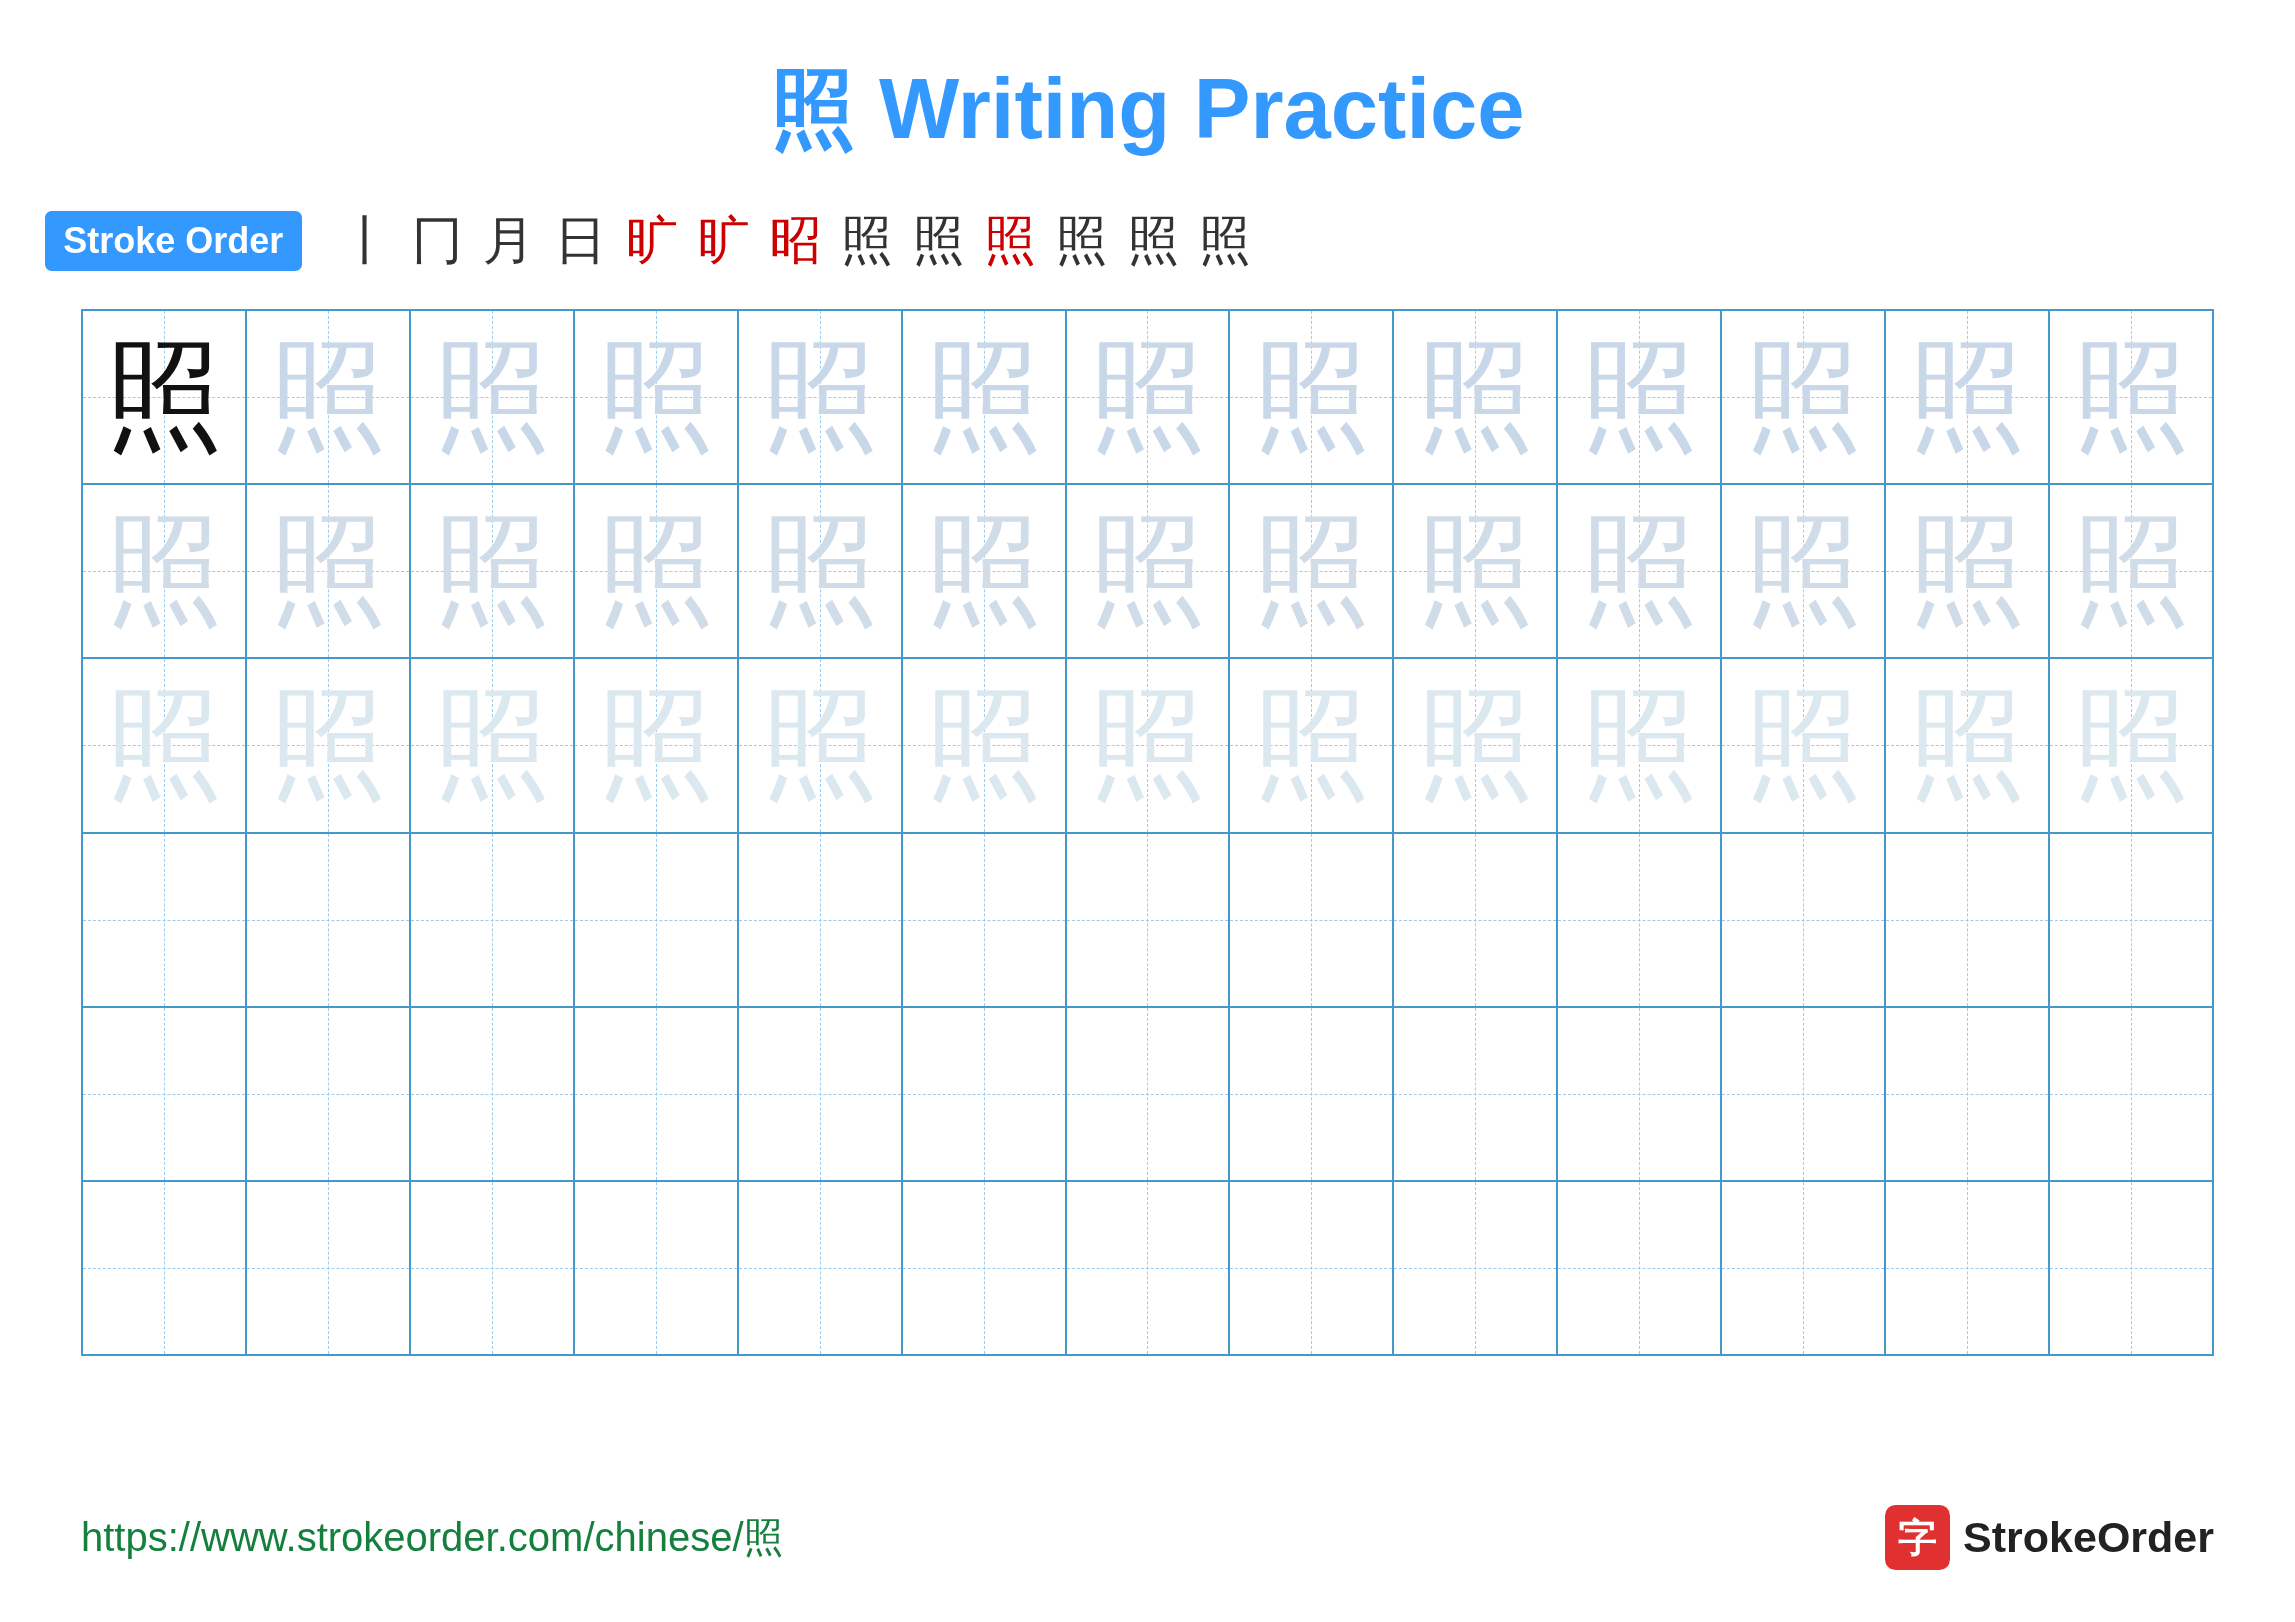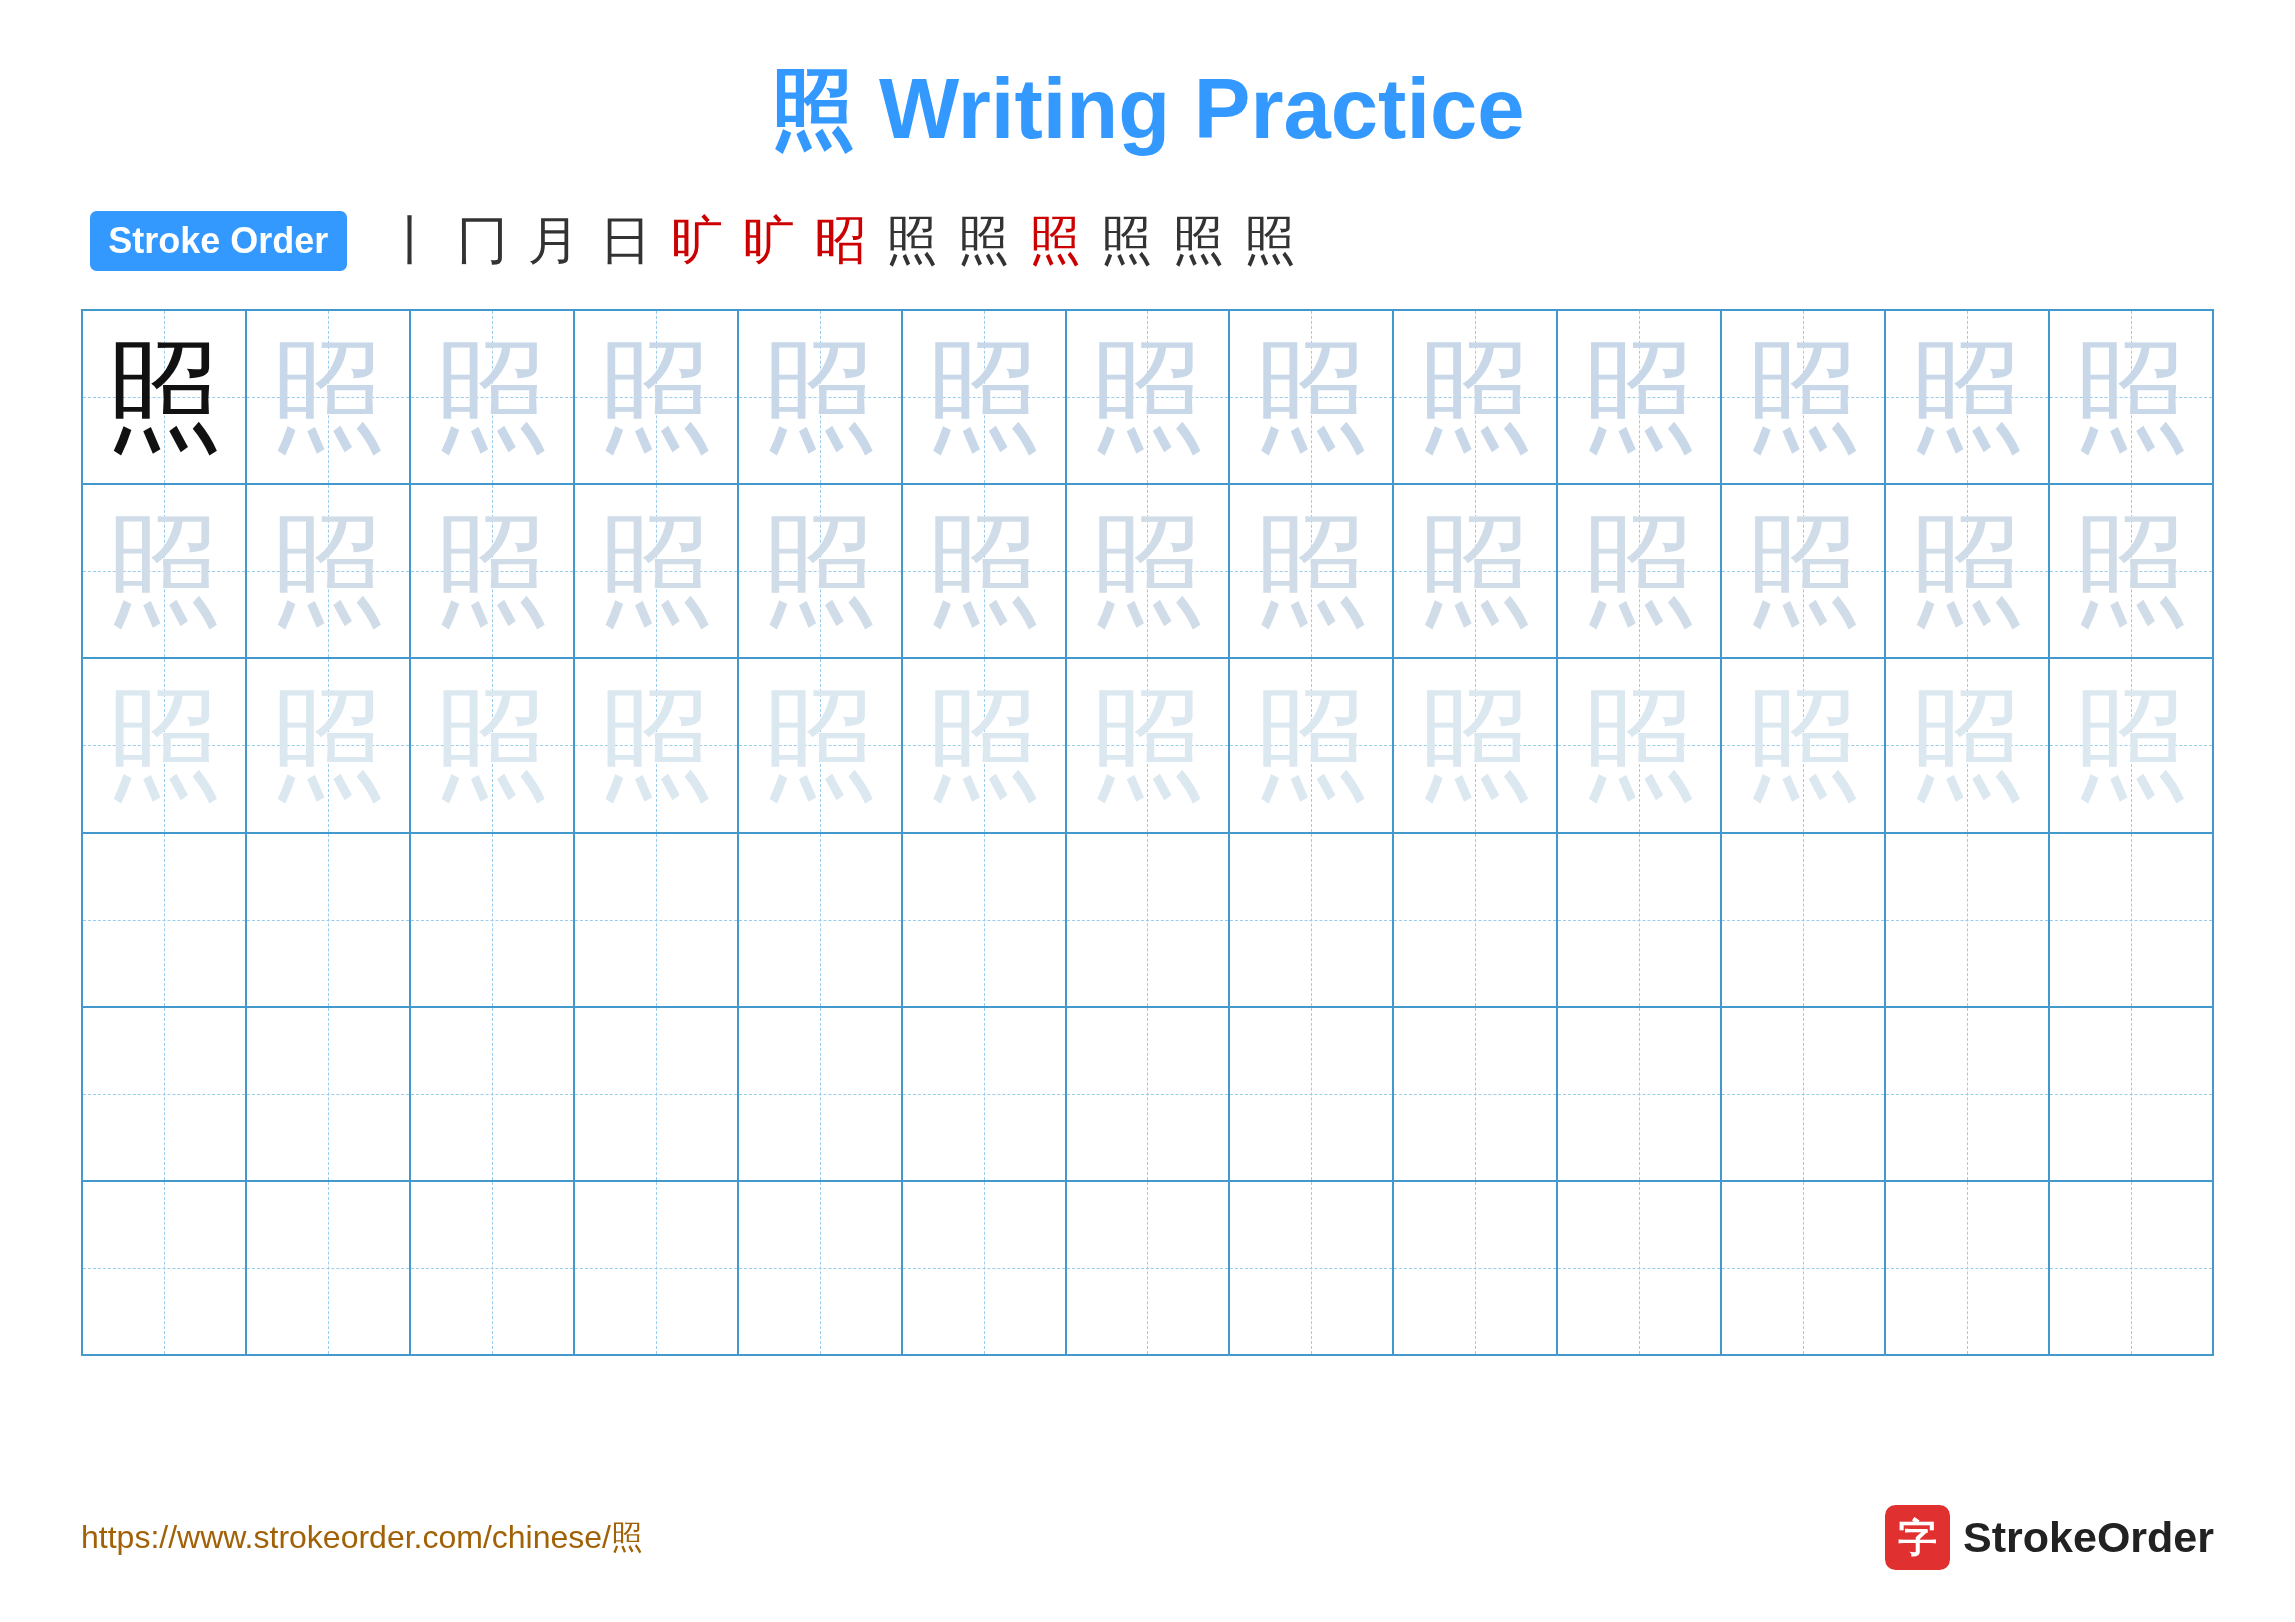--- a/index.html
+++ b/index.html
@@ -8,21 +8,21 @@
       font-family: Arial, sans-serif;
       width: 2295px;
       height: 1622px;
       position: relative;
       overflow: hidden;
     }
 
     .page {
       width: 2295px;
       height: 1622px;
-      padding: 52px 77px;
+      padding: 52px 32px;
       display: flex;
       flex-direction: column;
       align-items: center;
     }
 
     .title {
       font-size: 85px;
       font-weight: bold;
       color: #3399ff;
       margin-bottom: 39px;
@@ -125,22 +125,22 @@
     .footer {
       display: flex;
       justify-content: space-between;
       align-items: center;
       width: 2133px;
       margin-top: auto;
       padding-top: 26px;
     }
 
     .footer-url {
-      font-size: 32px;
-      color: #a16207;
+      font-size: 40px;
+      color: #15803d;
       text-decoration: none;
     }
 
     .footer-logo {
       display: flex;
       align-items: center;
       gap: 13px;
     }
 
     .logo-icon {

